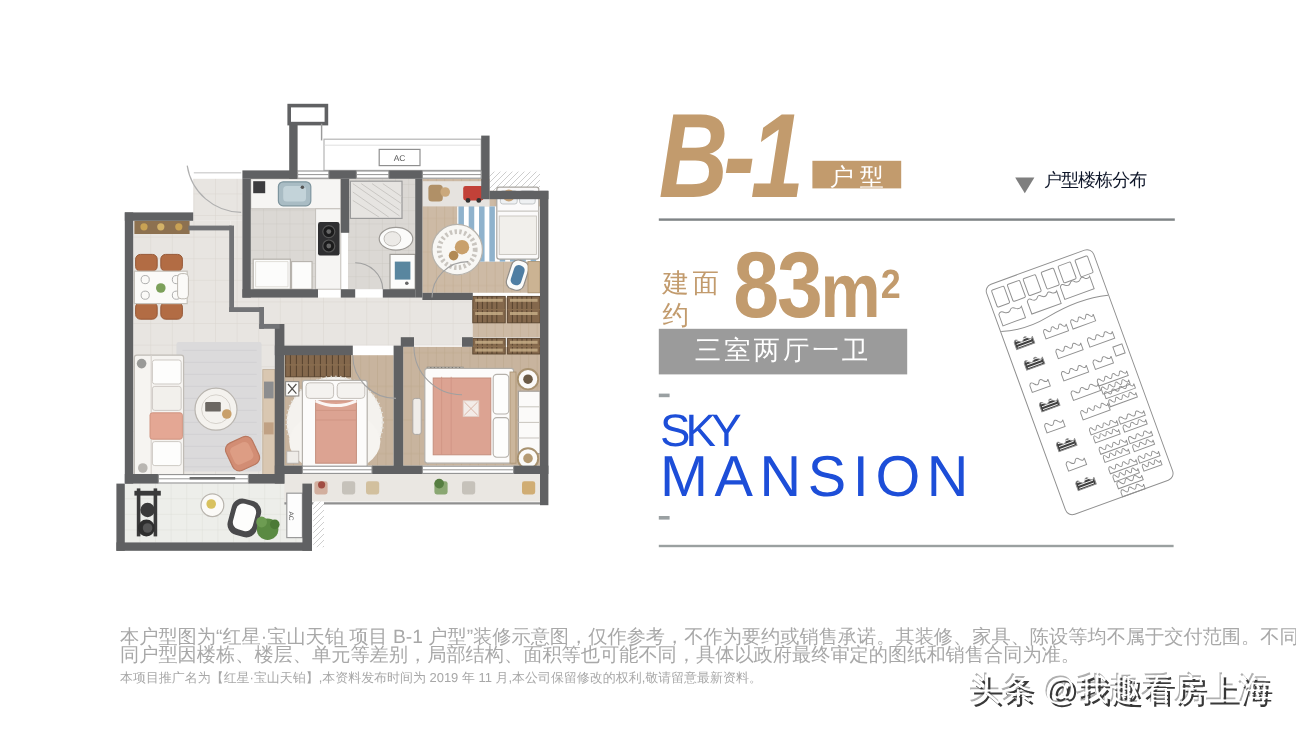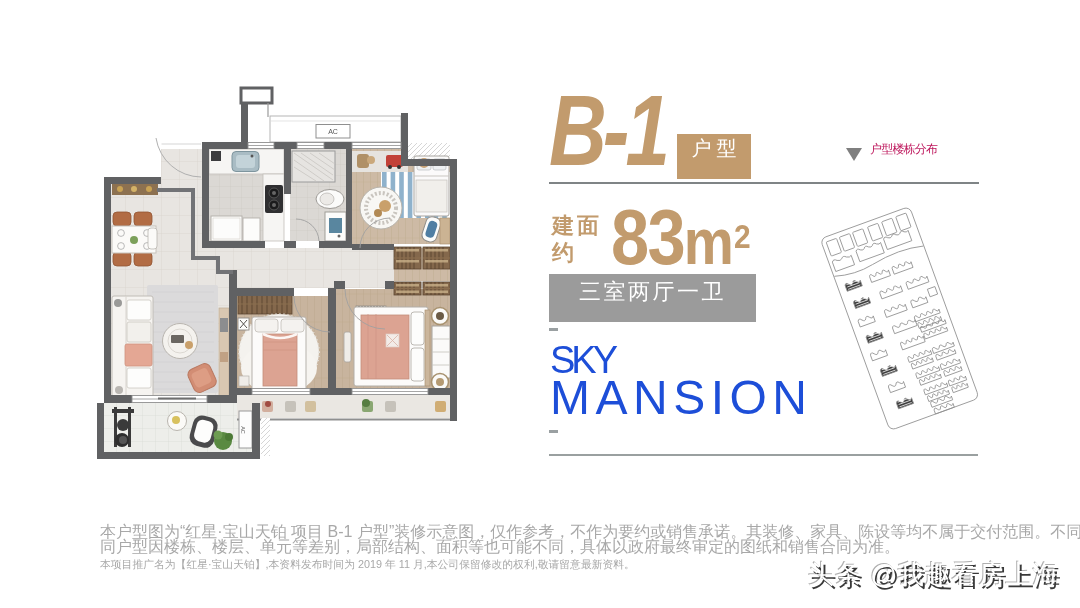--- a/index.html
+++ b/index.html
@@ -335,30 +335,30 @@
 <path d="M-1 88.0v-4.0q0.99 -3.5 2.75 0 q1.76 3 2.75 0q0.99 -3.5 2.75 0 q1.76 3 2.75 0q0.99 -3.5 2.75 0 q1.76 3 2.75 0q0.99 -3.5 2.75 0 q1.76 3 2.75 0v4.0z" fill="none"></path>
 <path d="M24 80.5v-4.0q1.08 -3.5 3.0 0 q1.92 3 3.0 0q1.08 -3.5 3.0 0 q1.92 3 3.0 0q1.08 -3.5 3.0 0 q1.92 3 3.0 0v4.0z" fill="none"></path>
 <path d="M25 88.0v-4.0q0.96 -3.5 2.6666666666666665 0 q1.7066666666666666 3 2.6666666666666665 0q0.96 -3.5 2.6666666666666665 0 q1.7066666666666666 3 2.6666666666666665 0q0.96 -3.5 2.6666666666666665 0 q1.7066666666666666 3 2.6666666666666665 0v4.0z" fill="none"></path>
 <path d="M0 94.5v-4.0q1.3199999999999998 -3.5 3.6666666666666665 0 q2.3466666666666667 3 3.6666666666666665 0q1.3199999999999998 -3.5 3.6666666666666665 0 q2.3466666666666667 3 3.6666666666666665 0q1.3199999999999998 -3.5 3.6666666666666665 0 q2.3466666666666667 3 3.6666666666666665 0v4.0z" fill="none"></path>
 <path d="M1 102.0v-4.0q1.2 -3.5 3.3333333333333335 0 q2.1333333333333333 3 3.3333333333333335 0q1.2 -3.5 3.3333333333333335 0 q2.1333333333333333 3 3.3333333333333335 0q1.2 -3.5 3.3333333333333335 0 q2.1333333333333333 3 3.3333333333333335 0v4.0z" fill="none"></path>
 <rect x="36" y="-18" width="8" height="8"></rect>
 </g>
   </svg>
 
 <div class="abs" style="left:549px;top:80px;font-size:100px;font-weight:bold;font-style:italic;color:#c29b6d;letter-spacing:-5px;transform:scaleX(0.80);transform-origin:0 0;line-height:1">B-1</div>
-<div class="abs" style="left:677px;top:134px;width:74px;height:45px;background:#c29b6d;color:#fff;font-size:20px;line-height:29.5px;text-align:center;letter-spacing:5px;text-indent:5px">户型</div>
+<div class="abs" style="left:677px;top:134px;width:74px;height:23px;background:#c29b6d;color:#fff;font-size:20px;line-height:29.5px;text-align:center;letter-spacing:5px;text-indent:5px">户型</div>
 <div class="abs" style="left:549px;top:182px;width:430px;height:2px;background:#7f8486"></div>
 
-<div class="abs" style="left:552px;top:213px;font-size:22px;font-weight:bold;color:#c29b6d;line-height:26.5px;letter-spacing:3px">建面<br>约</div>
+<div class="abs" style="left:552px;top:223px;font-size:22px;font-weight:normal;color:#c29b6d;line-height:26.5px;letter-spacing:3px">建面<br>约</div>
 <div class="abs" style="left:611px;top:198px;color:#c29b6d;transform:scaleX(0.88);transform-origin:0 0;line-height:1;white-space:nowrap"><span style="font-size:78px;font-weight:bold;letter-spacing:-2px">83</span><span style="font-size:64px;font-weight:bold;letter-spacing:0">m</span><span style="font-size:34px;font-weight:bold;vertical-align:16px">2</span></div>
-<div class="abs" style="left:549px;top:274px;width:207px;height:48px;background:#9b9b9b;color:#fff;font-size:22px;line-height:35.5px;text-align:center;letter-spacing:2.5px">三室两厅一卫</div>
+<div class="abs" style="left:549px;top:274px;width:207px;height:38px;background:#9b9b9b;color:#fff;font-size:22px;line-height:35.5px;text-align:center;letter-spacing:2.5px">三室两厅一卫</div>
 
 <div class="abs" style="left:549px;top:328px;width:9px;height:3px;background:#9aa0a2"></div>
 <div class="abs" style="left:550px;top:341px;font-size:38px;color:#1d4ed8;letter-spacing:-4px;line-height:38px">SKY<br><span style="font-size:48px;letter-spacing:5.5px">MANSION</span></div>
 <div class="abs" style="left:549px;top:430px;width:9px;height:3px;background:#9aa0a2"></div>
 <div class="abs" style="left:549px;top:454px;width:429px;height:1.6px;background:#9aa0a0"></div>
 
 <div class="abs" style="left:846px;top:148px;width:0;height:0;border-left:8px solid transparent;border-right:8px solid transparent;border-top:13.5px solid #7f7f7f"></div>
-<div class="abs" style="left:870px;top:141px;font-size:12px;color:#be185d;letter-spacing:-0.8px">户型楼栋分布</div>
+<div class="abs" style="left:870px;top:141px;font-size:15px;color:#0f172a;letter-spacing:-0.8px">户型楼栋分布</div>
 
 <div class="abs" style="left:100px;top:524px;font-size:16px;color:#a8a8a8;letter-spacing:0px;line-height:15px;white-space:nowrap">本户型图为“红星·宝山天铂 项目 B-1 户型”装修示意图，仅作参考，不作为要约或销售承诺。其装修、家具、陈设等均不属于交付范围。不同户型的面积尺寸，功能布局，空间分割等均有不同，相<br>同户型因楼栋、楼层、单元等差别，局部结构、面积等也可能不同，具体以政府最终审定的图纸和销售合同为准。</div>
 <div class="abs" style="left:100px;top:558px;font-size:10.8px;color:#a8a8a8;letter-spacing:0px;white-space:nowrap">本项目推广名为【红星·宝山天铂】,本资料发布时间为 2019 年 11 月,本公司保留修改的权利,敬请留意最新资料。</div>
 
 <div class="abs" style="left:808px;top:557px;font-size:26px;font-weight:normal;color:#ffffff;letter-spacing:1px;white-space:nowrap;text-shadow:2.5px 3px 0 #383838, -1px -1.5px 0 rgba(110,110,110,0.55)">头条 @我趣看房上海</div>
 </body></html>

